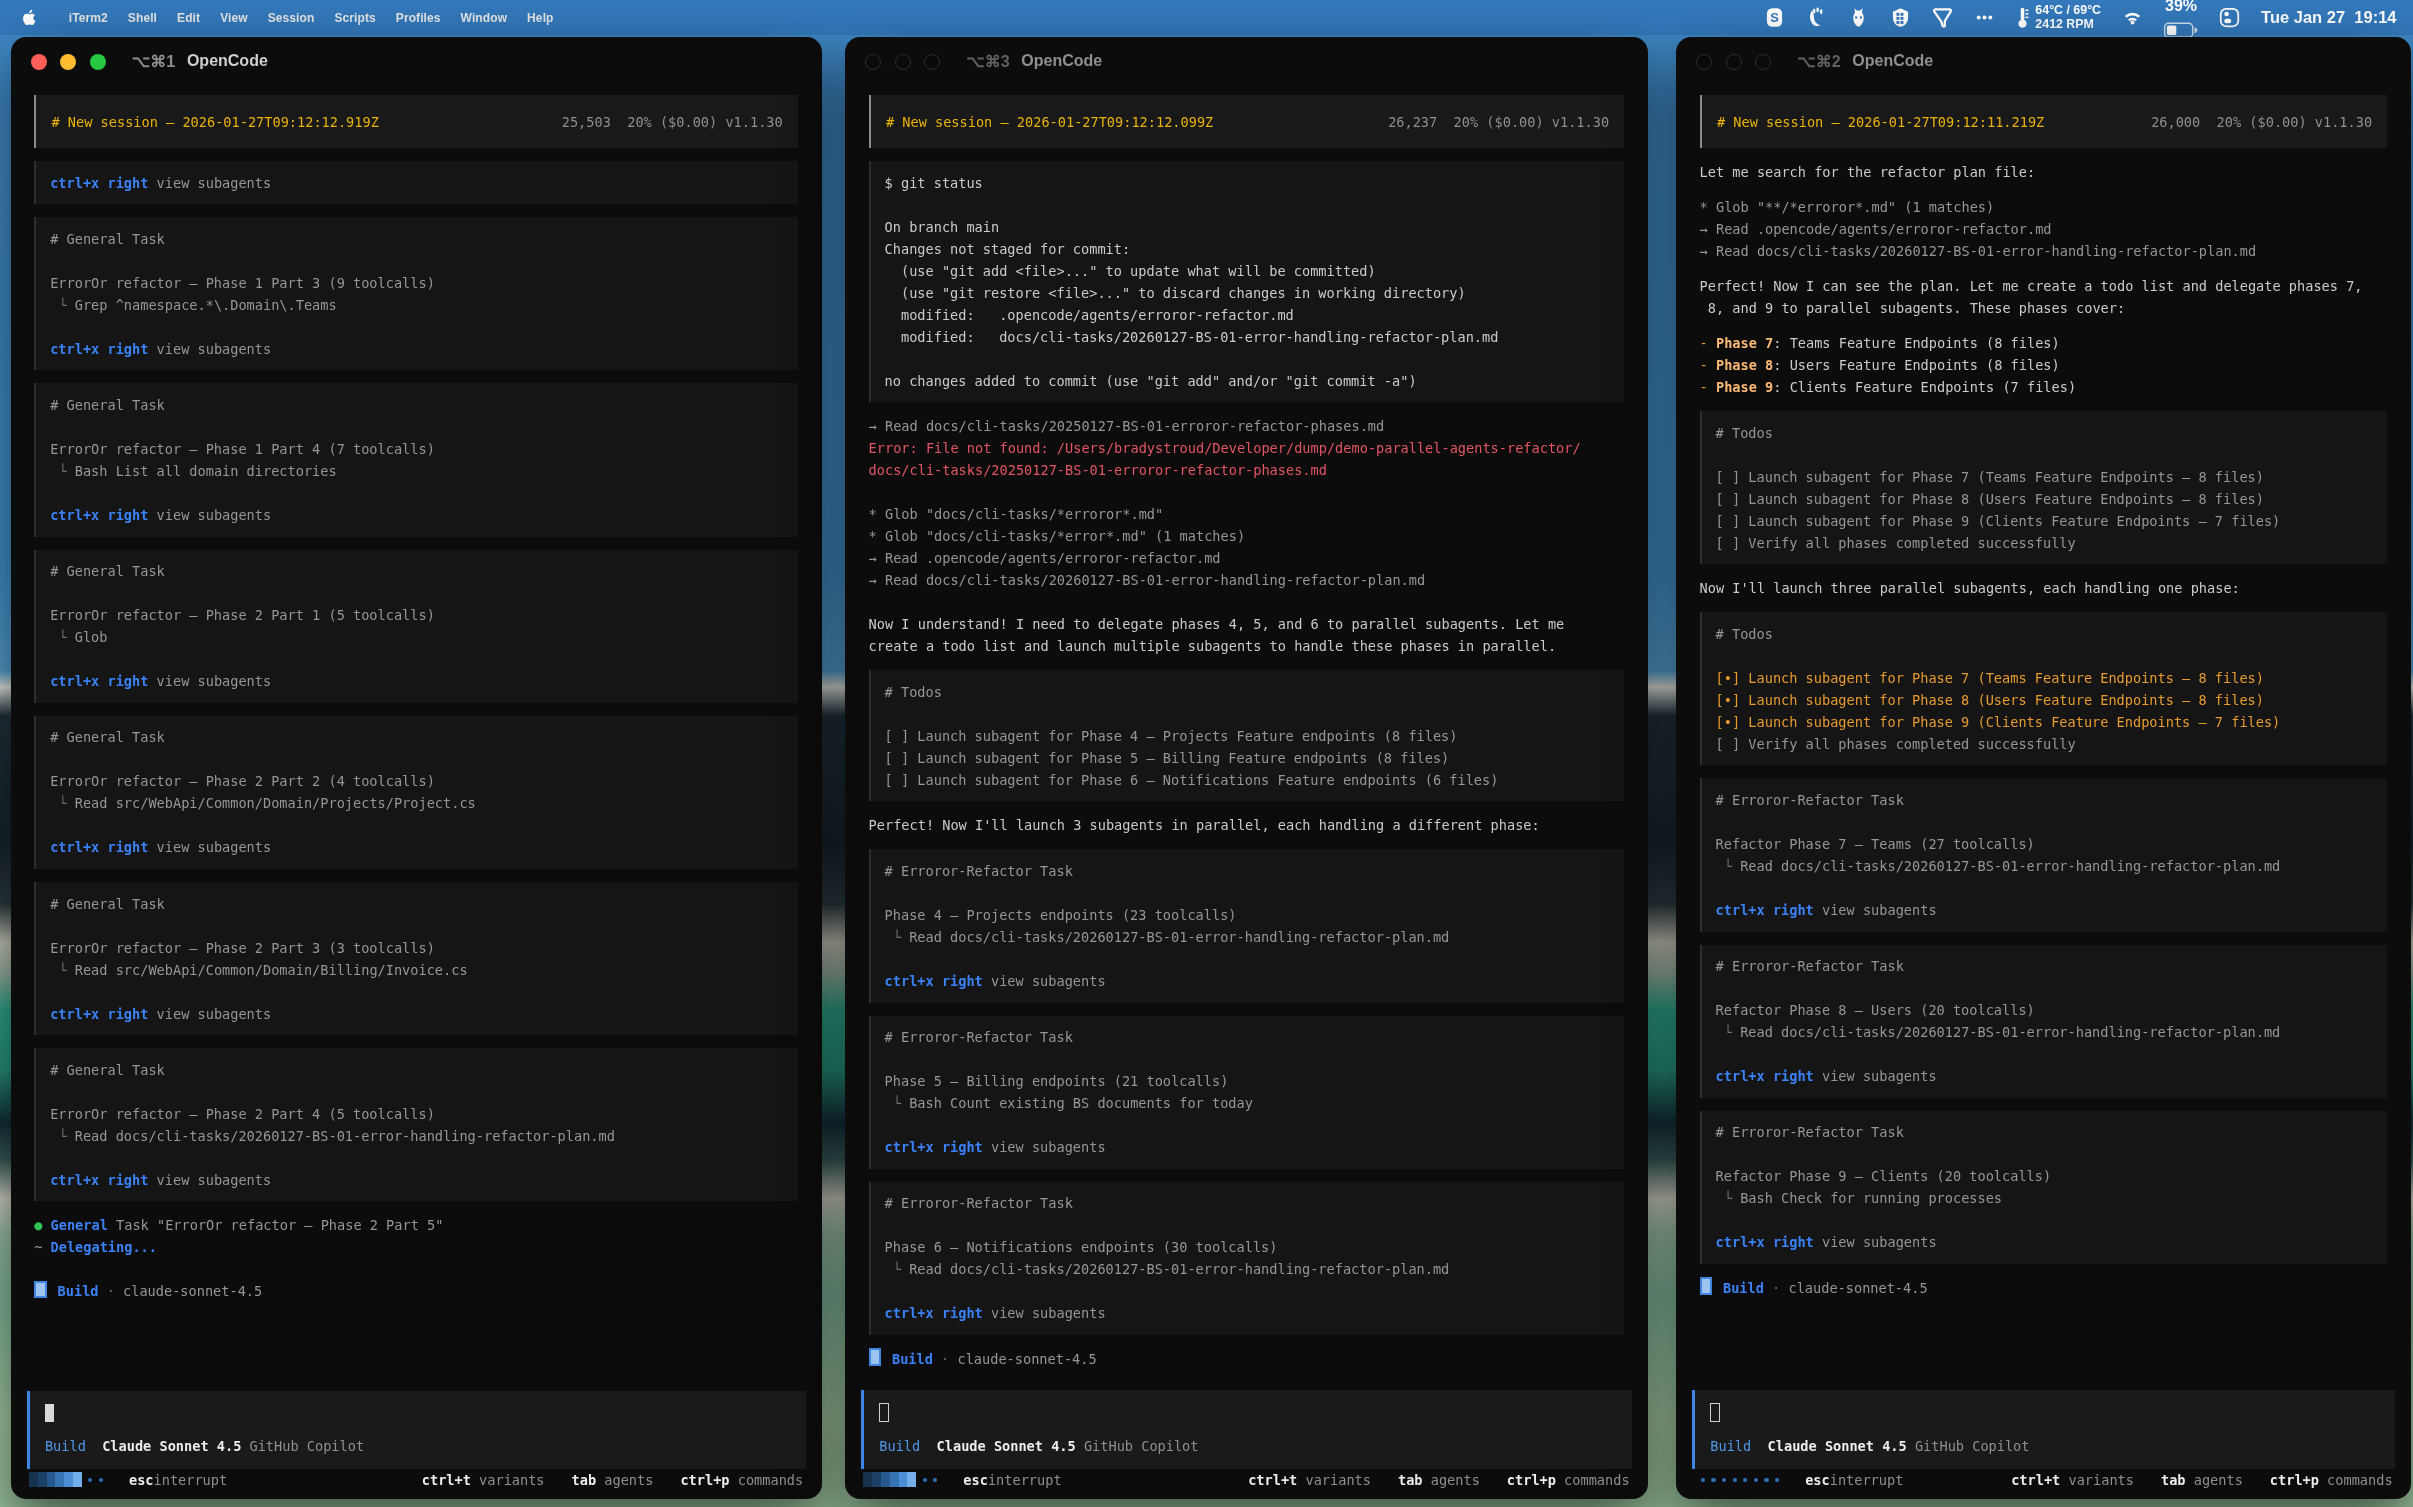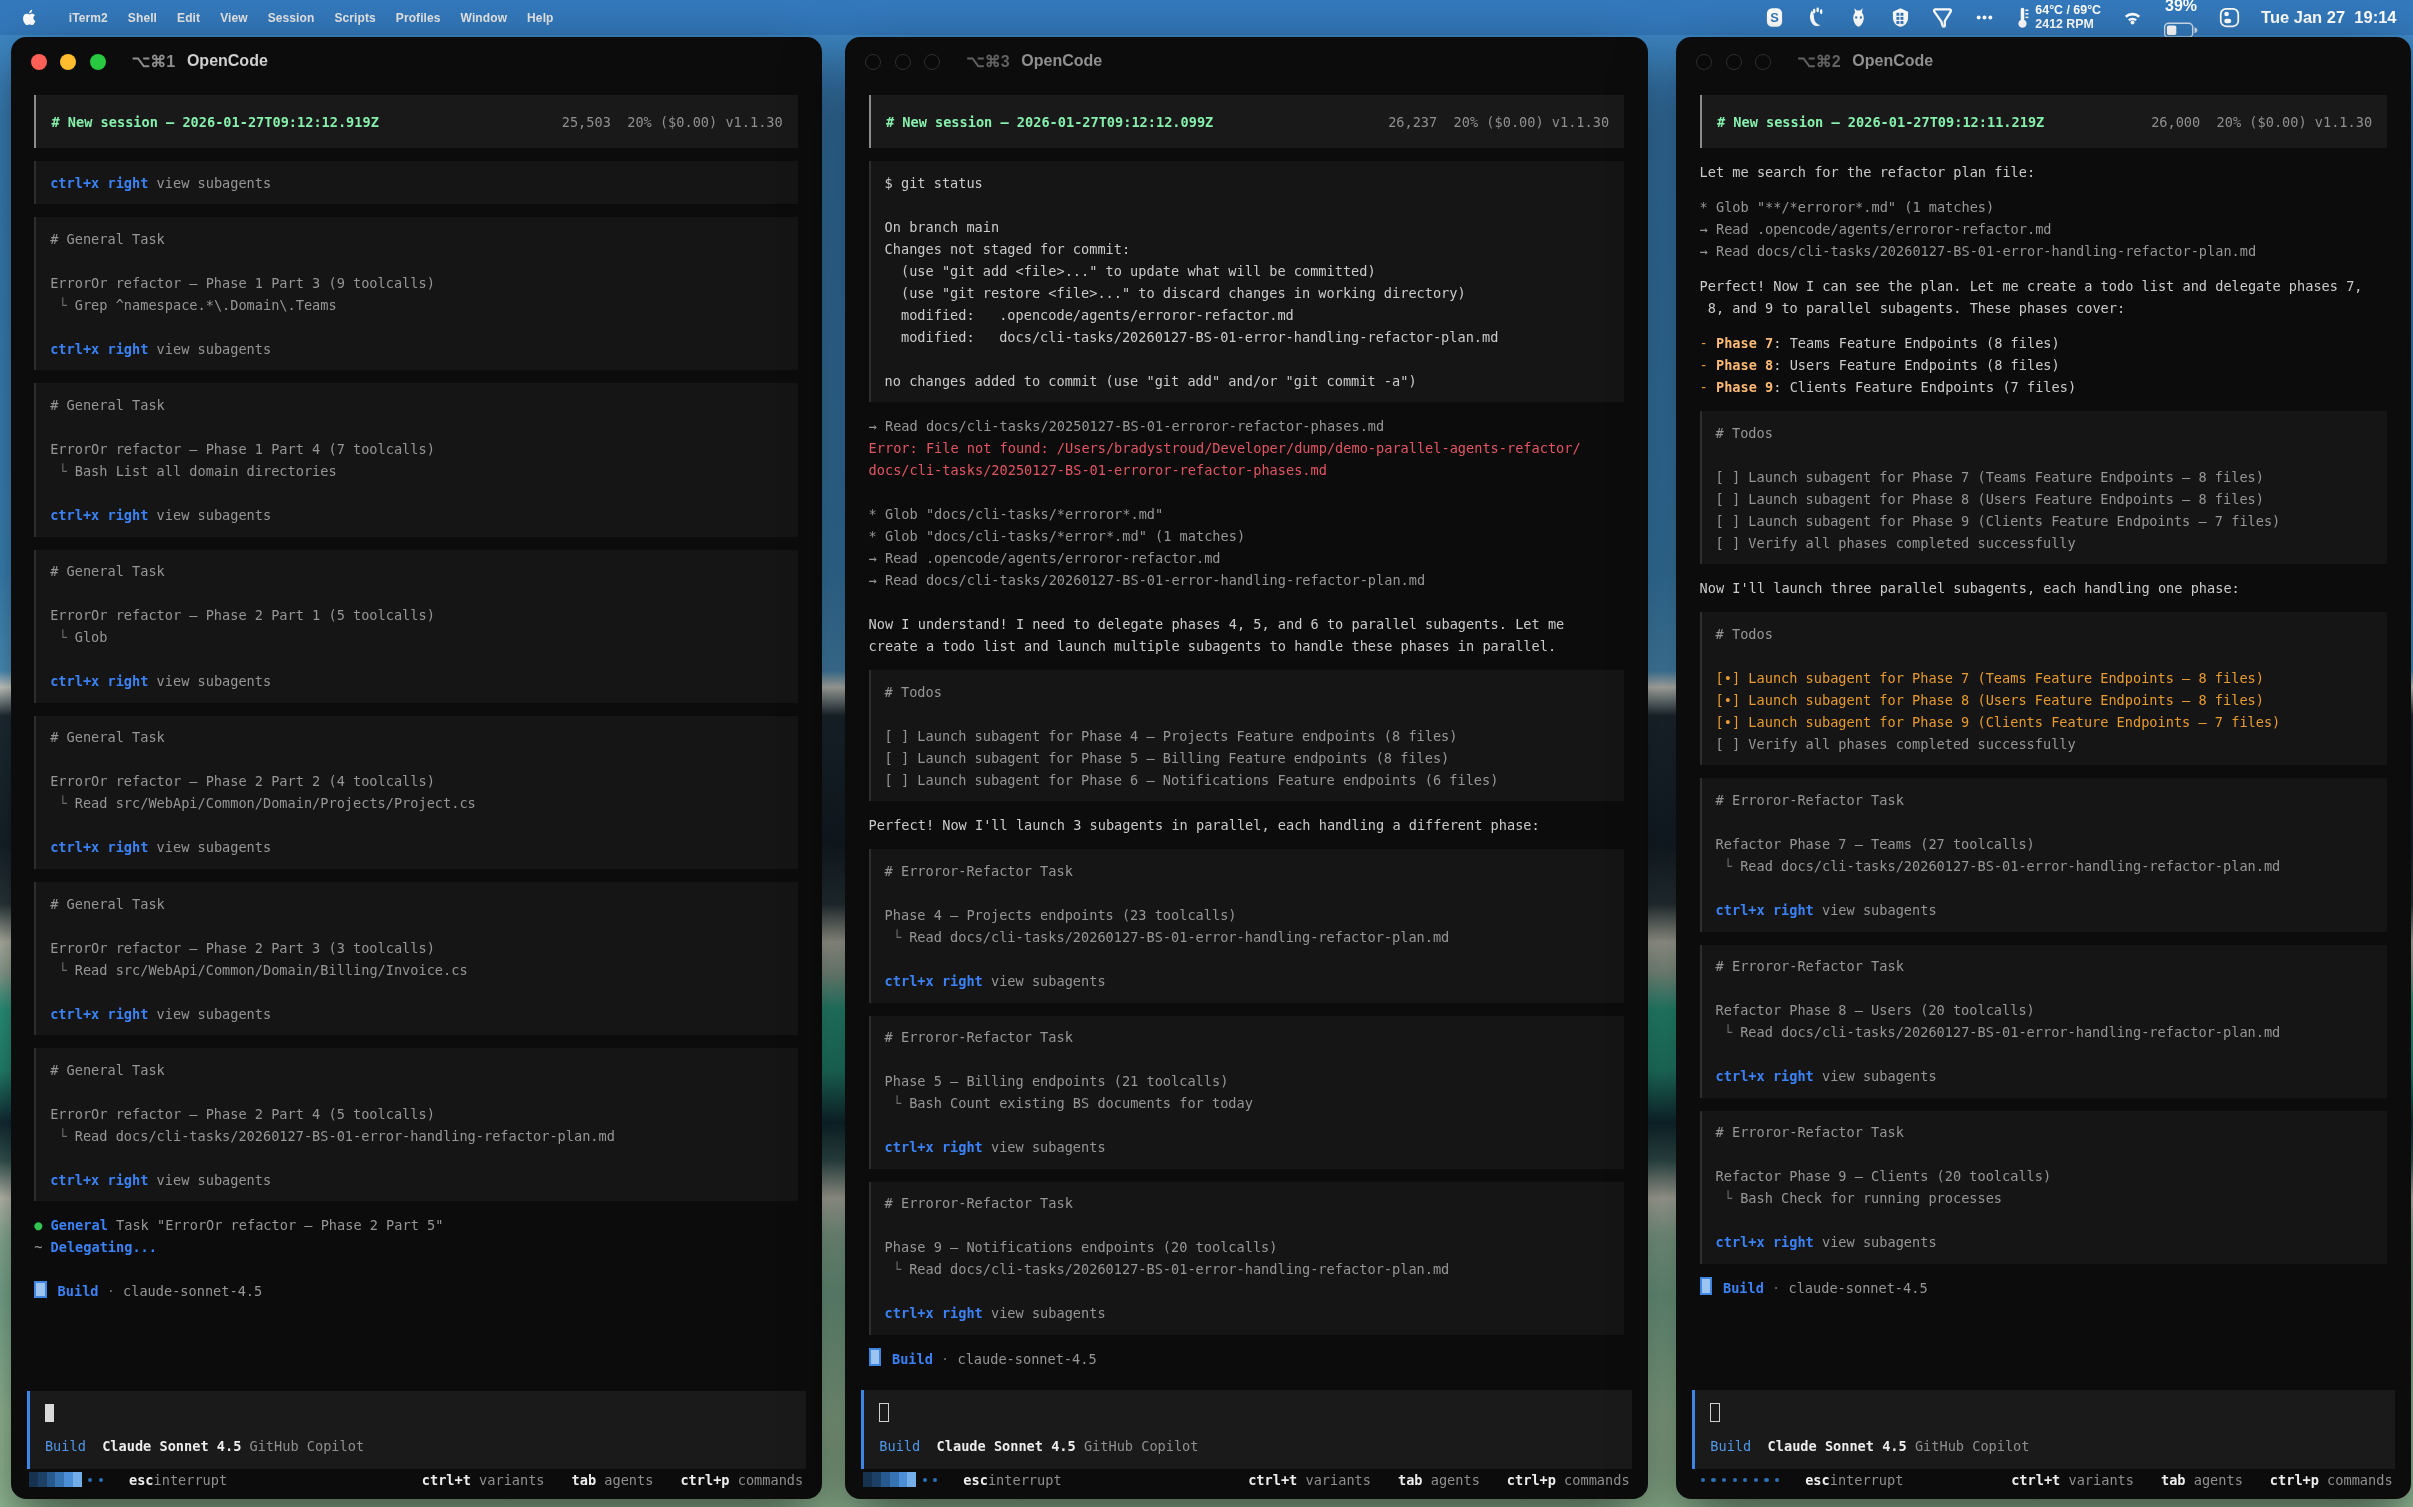--- a/index.html
+++ b/index.html
@@ -42,21 +42,21 @@
   .window.inactive .light{background:#0a0a0a;border:1.2px solid #2e2e2e;box-sizing:border-box;}
   .win-title{margin-left:26px;font-size:16px;font-weight:700;color:#cfcfcf;display:flex;gap:11.8px;}
   .win-title .shortcut{color:#8d8d8d;font-weight:600;}
   .window.inactive .win-title{color:#8f8f8f;}
   .window.inactive .win-title .shortcut{color:#616161;}
   .win-content{position:absolute;top:49px;left:0;right:0;bottom:128px;overflow:hidden;
     padding:3.5px 23.6px 0;box-sizing:border-box;
     font-family:"DejaVu Sans Mono",monospace;font-size:13.6px;line-height:22px;}
   .session-header{display:flex;justify-content:space-between;align-items:center;
     background:#191919;border-left:2.4px solid #8c8c8c;padding:15.3px 15.3px;margin-top:5.9px;}
-  .sh-left{color:#86efac;font-weight:700;white-space:pre;}
+  .sh-left{color:#eab308;font-weight:400;white-space:pre;}
   .sh-right{color:#8f8f8f;white-space:pre;}
   .block{margin-top:13px;}
   .panel{background:#151515;border-left:2.4px solid #2e2e2e;padding:10.6px 14px;}
   .t-line{white-space:pre-wrap;min-height:22px;}
   .s-g{color:#969696;} .s-d{color:#6e6e6e;} .s-w{color:#cbcbcb;}
   .s-wb{color:#3b82f6;font-weight:700;}
   .s-red{color:#e25563;} .s-o{color:#e89b2e;} .s-ob{color:#fdba74;font-weight:700;} .s-gn{color:#31c453;}
   .build-icon{display:inline-block;width:8.8px;height:13.6px;border:2.4px solid #3f86e0;
     background:#9dc3f0;margin-right:10.6px;vertical-align:-1.8px;}
   
@@ -339,21 +339,21 @@
           <div class="t-line"><span class="s-g"># Erroror-Refactor Task</span></div>
           <div class="t-line">&nbsp;</div>
           <div class="t-line"><span class="s-g">Phase 5 — Billing endpoints (21 toolcalls)</span></div>
           <div class="t-line"><span class="s-d"> └ </span><span class="s-g">Bash Count existing BS documents for today</span></div>
           <div class="t-line">&nbsp;</div>
           <div class="t-line"><span class="s-wb">ctrl+x right</span><span class="s-g"> view subagents</span></div>
         </div>
         <div class="block panel">
           <div class="t-line"><span class="s-g"># Erroror-Refactor Task</span></div>
           <div class="t-line">&nbsp;</div>
-          <div class="t-line"><span class="s-g">Phase 9 — Notifications endpoints (20 toolcalls)</span></div>
+          <div class="t-line"><span class="s-g">Phase 6 — Notifications endpoints (30 toolcalls)</span></div>
           <div class="t-line"><span class="s-d"> └ </span><span class="s-g">Read docs/cli-tasks/20260127-BS-01-error-handling-refactor-plan.md</span></div>
           <div class="t-line">&nbsp;</div>
           <div class="t-line"><span class="s-wb">ctrl+x right</span><span class="s-g"> view subagents</span></div>
         </div>
         <div class="block ">
           <div class="t-line"><span class="build-icon"></span><span class="s-wb">Build</span><span class="s-d"> · </span><span class="s-g">claude-sonnet-4.5</span></div>
         </div>
       </div>
       <div class="win-bottom">
         <div class="input-box">

